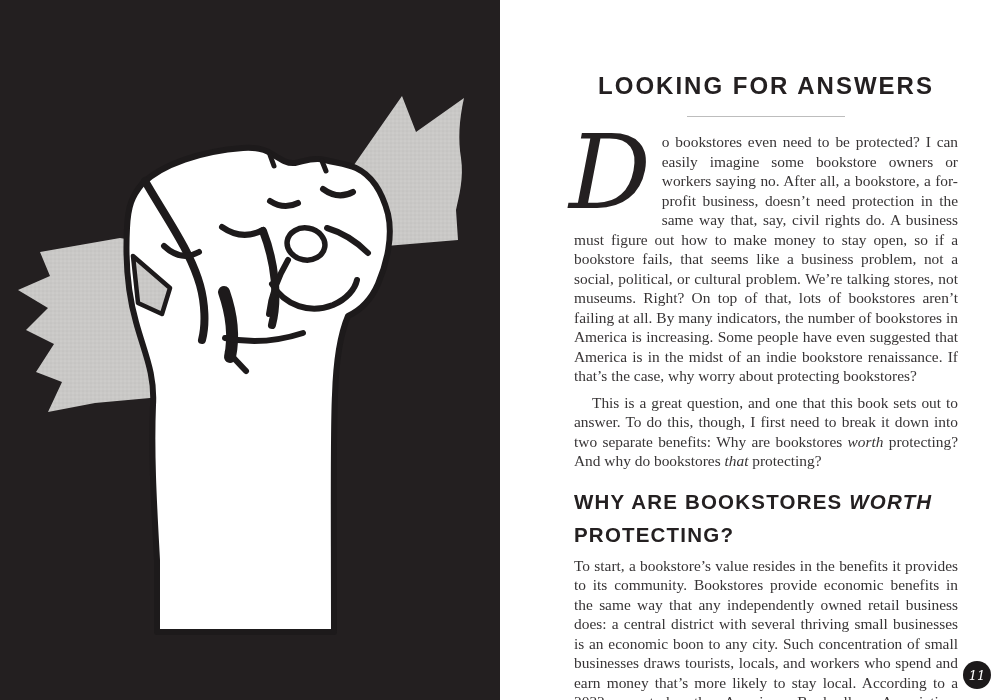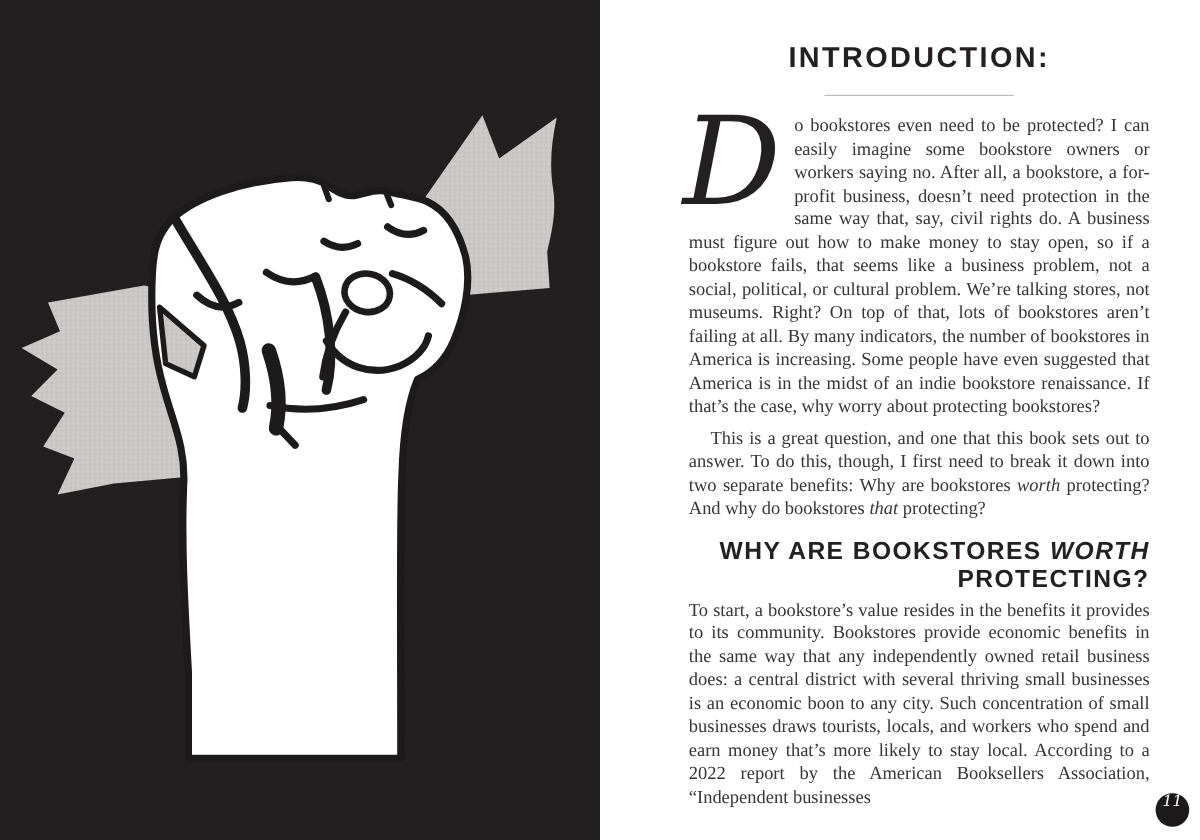--- a/index.html
+++ b/index.html
@@ -29,28 +29,28 @@
   .dropcap{
     float:left;font-family:"DejaVu Serif",serif;font-style:italic;
     font-size:102px;line-height:76px;height:77px;
     margin:3px 11px 0 -5px;color:#242021;
   }
   .para-indent{text-indent:18px;margin-top:7px;}
   .para em{font-style:italic;}
   .section-heading{
     margin:14px 0 5px 0;
     font-family:"Liberation Sans",sans-serif;font-weight:700;
-    font-size:20.5px;line-height:23px;letter-spacing:1.2px;color:#242021;text-align:right;
+    font-size:20.5px;line-height:33px;letter-spacing:1.2px;color:#242021;
   }
   .section-heading em{font-style:italic;}
   .page-badge{
     position:absolute;right:9px;bottom:11px;width:28px;height:28px;
     border-radius:50%;background:#1c191a;color:#ffffff;
     font-family:"DejaVu Serif",serif;font-style:italic;font-size:13px;
-    display:flex;justify-content:center;
+    display:flex;align-items:center;justify-content:center;
   }
 </style>
 </head>
 <body>
 
 <div class="spread">
 
   <div class="left-panel">
     <svg width="500" height="700" viewBox="0 0 500 700" xmlns="http://www.w3.org/2000/svg" role="img" aria-label="fist gripping torn paper">
       <defs>
@@ -107,21 +107,22 @@
       <path d="M272,284 C285,306 310,314 333,305 C347,299 355,289 357,280" fill="none" stroke="#1d1a1b" stroke-width="6" stroke-linecap="round"></path>
 
       <path d="M225,338 Q263,346 303,333" fill="none" stroke="#1d1a1b" stroke-width="6" stroke-linecap="round"></path>
       <path d="M228,352 L246,371" fill="none" stroke="#1d1a1b" stroke-width="6" stroke-linecap="round"></path>
     </svg>
   </div>
 
   <div class="right-page">
 
     <h1 class="chapter-title">
-      <span>INTRODUCTION:</span><br>
+      <br>
+      <span>LOOKING FOR ANSWERS</span>
     </h1>
 
     <div class="divider"></div>
 
     <p class="para para-first">
       <span class="dropcap">D</span><span>o bookstores even need to be protected? I can easily imagine some bookstore owners or workers saying no. After all, a bookstore, a for-profit business, doesn’t need protection in the same way that, say, civil rights do. A business must figure out how to make money to stay open, so if a bookstore fails, that seems like a business problem, not a social, political, or cultural problem. We’re talking stores, not museums. Right? On top of that, lots of bookstores aren’t failing at all. By many indicators, the number of bookstores in America is increasing. Some people have even suggested that America is in the midst of an indie bookstore renaissance. If that’s the case, why worry about protecting bookstores?</span>
     </p>
 
     <p class="para para-indent">
       <span>This is a great question, and one that this book sets out to answer. To do this, though, I first need to break it down into two separate benefits: Why are bookstores </span><em>worth</em><span> protecting? And why do bookstores </span><em>that</em><span> protecting?</span>

